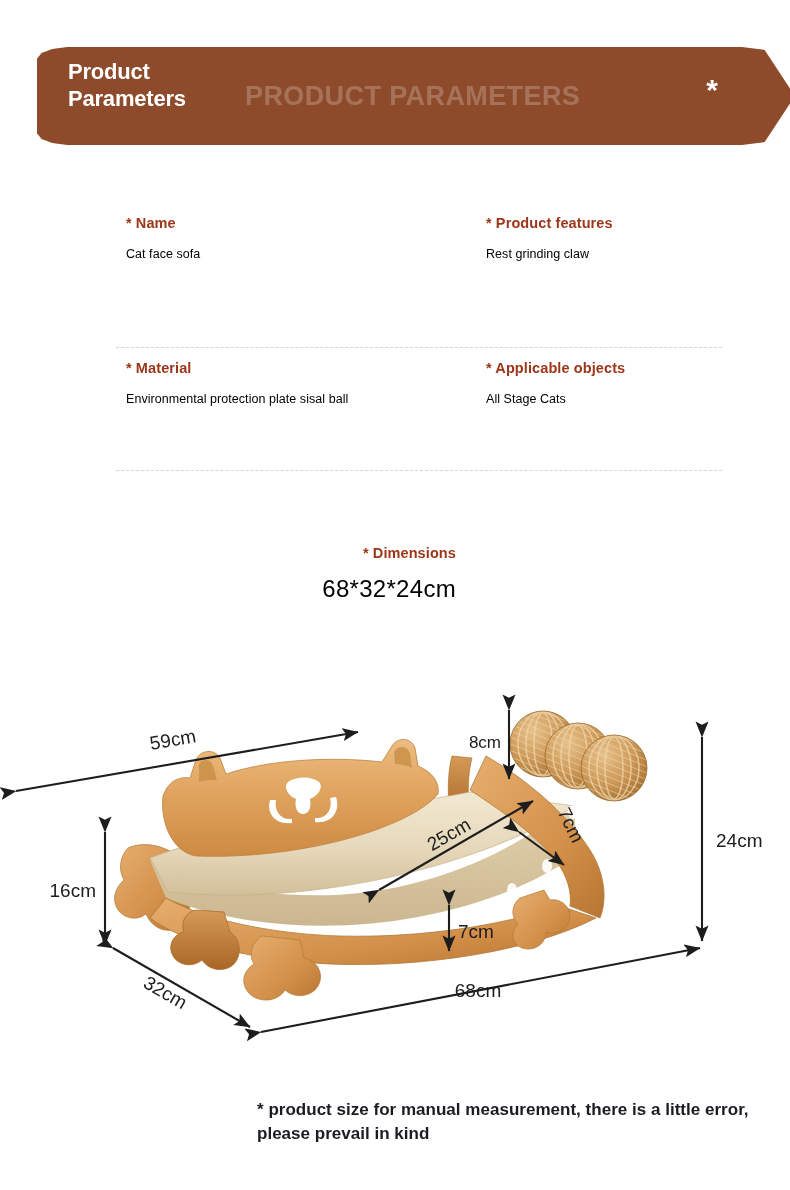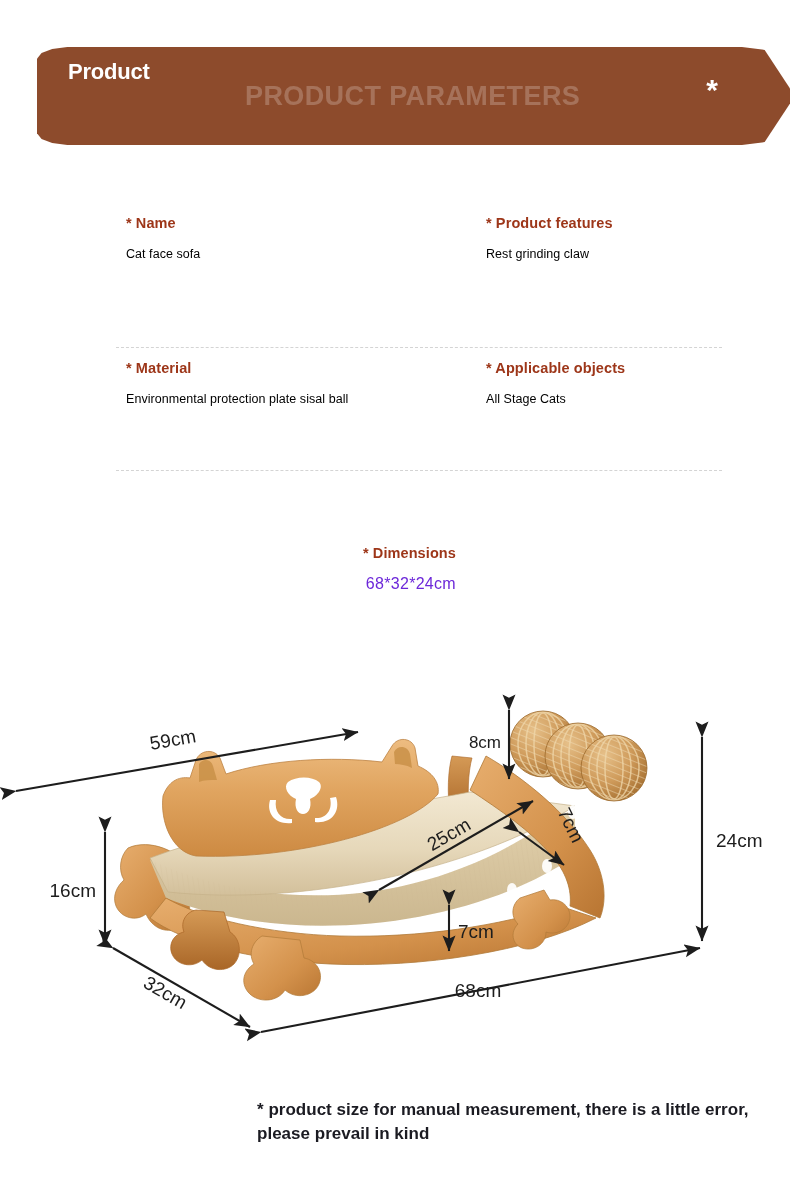--- a/index.html
+++ b/index.html
@@ -100,22 +100,22 @@
   .spec-value {
     margin-top: 15px;
     color: #000000;
     font-size: 12.5px;
     font-weight: normal;
     line-height: 1.32;
     letter-spacing: 0.05px;
   }
   .spec-value.light {
     font-weight: normal;
-    font-size: 16px;
-    color: #6d28d9;
+    font-size: 24px;
+    color: #000000;
     letter-spacing: 0.3px;
     margin-top: 12px;
     margin-left: 6px;
   }
 
   .divider {
     position: absolute;
     left: 100px;
     width: 606px;
     height: 0;
@@ -157,20 +157,21 @@
     margin-left: 44px;
   }
 </style>
 </head>
 <body>
 
 <div class="banner-wrap">
   <div class="banner-shape" style="background: rgb(141, 75, 44);"></div>
   <div class="banner-title">
     <div>Product</div>
+    <div>Parameters</div>
   </div>
   <div class="banner-sub">PRODUCT PARAMETERS</div>
   <div class="banner-asterisk">*</div>
 </div>
 
 <div class="spec-section">
 
   <div class="spec-row" style="height:125px;">
     <div class="spec-cell col-left">
       <div class="spec-label" style="color: rgb(157, 54, 25);">* Name</div>

